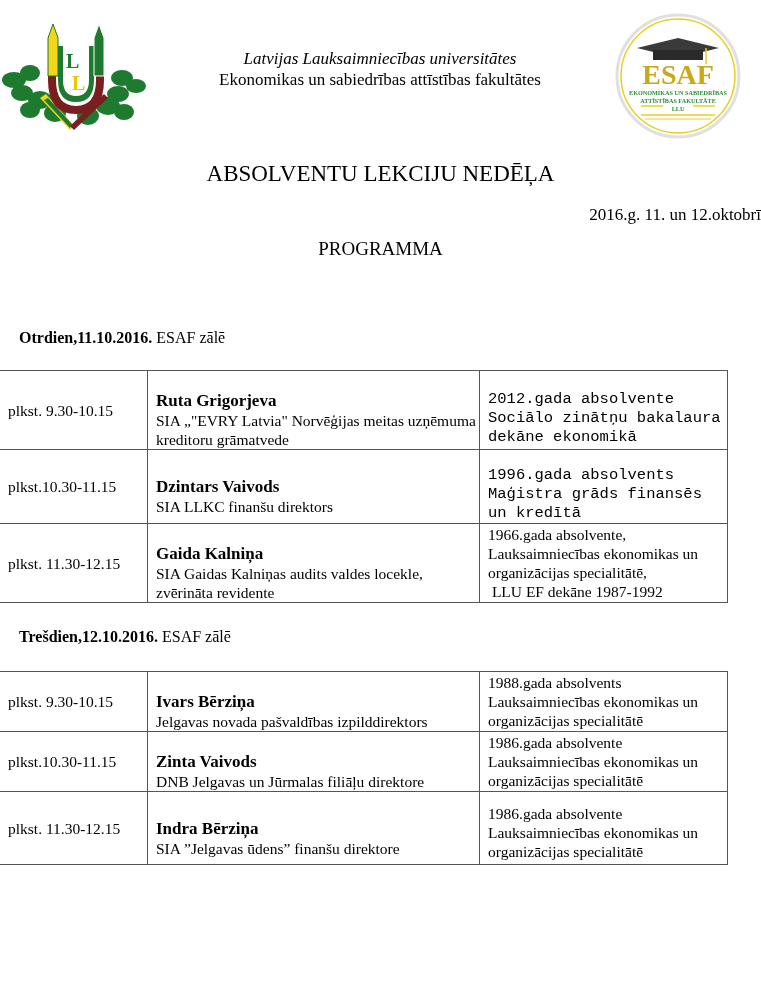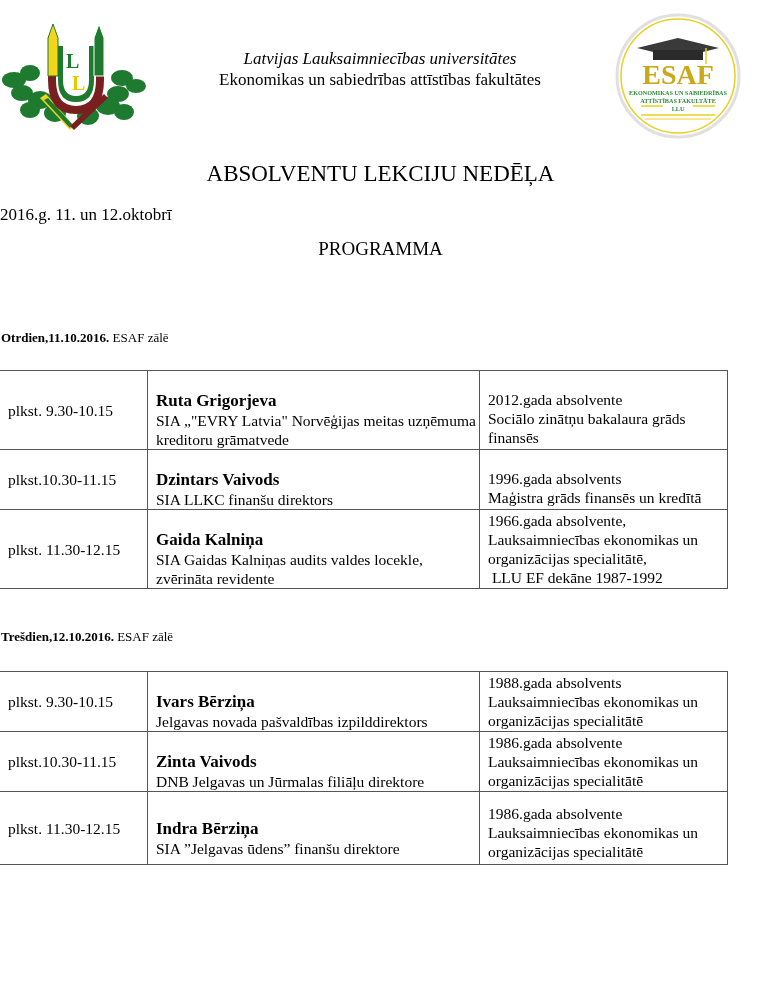--- a/index.html
+++ b/index.html
@@ -9,26 +9,26 @@
   .llu-logo { position: absolute; left: 0; top: 18px; width: 150px; height: 120px; }
   .esaf-logo { position: absolute; left: 611px; top: 12px; width: 135px; height: 128px; }
 
   .uni-line { position: absolute; left: 160px; width: 440px; text-align: center;
               font-size: 17px; line-height: 20px; }
   .uni-line.l1 { top: 49px; font-style: italic; }
   .uni-line.l2 { top: 70px; }
 
   .doc-title { position: absolute; left: 0; width: 761px; top: 160px; text-align: center;
                font-size: 23px; font-weight: normal; line-height: 28px; }
-  .doc-date { position: absolute; left: 0; width: 761px; top: 205px; text-align: left;
+  .doc-date { position: absolute; left: 0; width: 761px; top: 205px; text-align: right;
               font-size: 17px; line-height: 20px; }
   .doc-sub { position: absolute; left: 0; width: 761px; top: 239px; text-align: center;
              font-size: 19px; line-height: 20px; }
 
-  .day-heading { position: absolute; left: 1px; font-size: 13px; line-height: 22px; }
+  .day-heading { position: absolute; left: 19px; font-size: 16px; line-height: 22px; }
   .day-heading .day-bold { font-weight: bold; }
   .day-heading.d1 { top: 327px; }
   .day-heading.d2 { top: 626px; }
 
   table.sched { position: absolute; left: -1px; border-collapse: collapse; width: 729px;
                 font-size: 15.5px; line-height: 19px; }
   table.sched.t1 { top: 370px; }
   table.sched.t2 { top: 671px; }
   table.sched td { border: 1px solid #555; padding: 0 0 0 8px; vertical-align: middle; }
   td.c-time { width: 139px; padding-left: 9px; }
@@ -38,21 +38,21 @@
   .lect-role { font-size: 15.5px; line-height: 19px; }
   .info-line { display: block; }
 
   .t1 tr.r1 { height: 78px; }
   .t1 tr.r2 { height: 58px; }
   .t1 tr.r3 { height: 78px; }
   .t2 tr.r1 { height: 58px; }
   .t2 tr.r2 { height: 60px; }
   .t2 tr.r3 { height: 73px; }
   .t2 tr.r3 td.c-info { padding-top: 8px; }
-  .t1 tr.r1 td.c-info, .t1 tr.r2 td.c-info { padding-top: 16px; }
+  .t1 tr.r1 td.c-info, .t1 tr.r2 td.c-info { padding-top: 16px; font-family: Liberation Mono, monospace; }
 </style>
 </head>
 <body>
 
 <div class="llu-logo">
   <svg width="150" height="120" viewBox="0 0 150 120">
 
     <g fill="#1e7a2e">
       <ellipse cx="14" cy="62" rx="12" ry="8"></ellipse>
       <ellipse cx="30" cy="55" rx="10" ry="8"></ellipse>
@@ -116,21 +116,21 @@
 <table class="sched t1">
   <tbody>
       <tr class="r1">
     <td class="c-time">plkst.  9.30-10.15</td>
     <td class="c-lect">
       <div class="lect-name">Ruta Grigorjeva</div>
       <div class="lect-role">SIA „"EVRY Latvia"  Norvēģijas meitas uzņēmuma kreditoru grāmatvede</div>
     </td>
     <td class="c-info">
       <span class="info-line">2012.gada absolvente</span>
-      <span class="info-line">Sociālo zinātņu bakalaura grāds finansēs</span>
+      <span class="info-line">Sociālo zinātņu bakalaura dekāne ekonomikā</span>
     </td>
   </tr>
   <tr class="r2">
     <td class="c-time">plkst.10.30-11.15</td>
     <td class="c-lect">
       <div class="lect-name">Dzintars Vaivods</div>
       <div class="lect-role">SIA LLKC finanšu direktors</div>
     </td>
     <td class="c-info">
       <span class="info-line">1996.gada absolvents</span>

